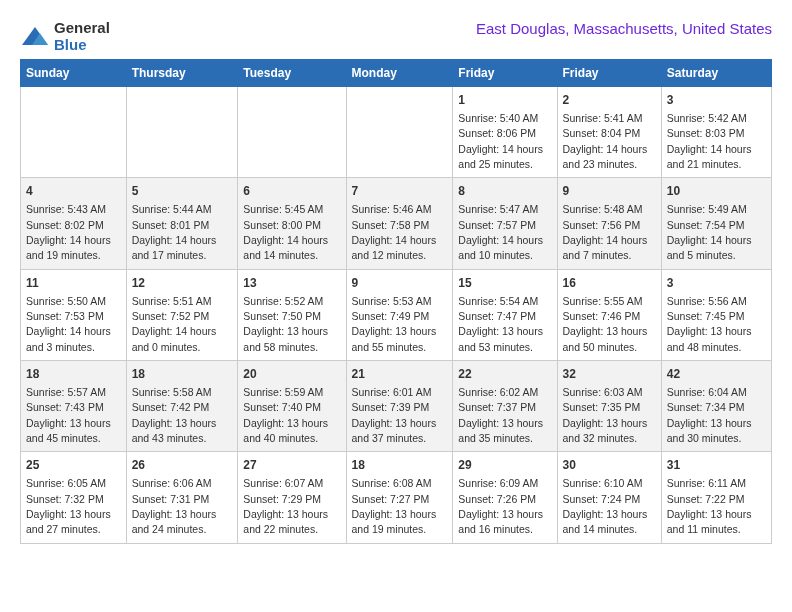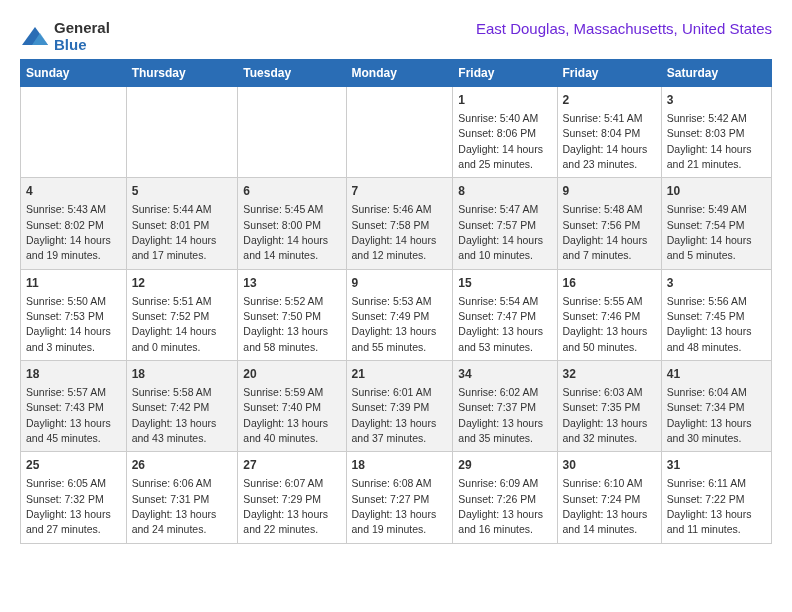--- a/index.html
+++ b/index.html
@@ -147,23 +147,23 @@
         <td><span class="day-num">9</span><span class="day-info">Sunrise: 5:53 AM<br>Sunset: 7:49 PM<br>Daylight: 13 hours and 55 minutes.</span></td>
         <td><span class="day-num">15</span><span class="day-info">Sunrise: 5:54 AM<br>Sunset: 7:47 PM<br>Daylight: 13 hours and 53 minutes.</span></td>
         <td><span class="day-num">16</span><span class="day-info">Sunrise: 5:55 AM<br>Sunset: 7:46 PM<br>Daylight: 13 hours and 50 minutes.</span></td>
         <td><span class="day-num">3</span><span class="day-info">Sunrise: 5:56 AM<br>Sunset: 7:45 PM<br>Daylight: 13 hours and 48 minutes.</span></td>
       </tr>
       <tr>
         <td><span class="day-num">18</span><span class="day-info">Sunrise: 5:57 AM<br>Sunset: 7:43 PM<br>Daylight: 13 hours and 45 minutes.</span></td>
         <td><span class="day-num">18</span><span class="day-info">Sunrise: 5:58 AM<br>Sunset: 7:42 PM<br>Daylight: 13 hours and 43 minutes.</span></td>
         <td><span class="day-num">20</span><span class="day-info">Sunrise: 5:59 AM<br>Sunset: 7:40 PM<br>Daylight: 13 hours and 40 minutes.</span></td>
         <td><span class="day-num">21</span><span class="day-info">Sunrise: 6:01 AM<br>Sunset: 7:39 PM<br>Daylight: 13 hours and 37 minutes.</span></td>
-        <td><span class="day-num">34</span><span class="day-info">Sunrise: 6:02 AM<br>Sunset: 7:37 PM<br>Daylight: 13 hours and 35 minutes.</span></td>
+        <td><span class="day-num">22</span><span class="day-info">Sunrise: 6:02 AM<br>Sunset: 7:37 PM<br>Daylight: 13 hours and 35 minutes.</span></td>
         <td><span class="day-num">32</span><span class="day-info">Sunrise: 6:03 AM<br>Sunset: 7:35 PM<br>Daylight: 13 hours and 32 minutes.</span></td>
-        <td><span class="day-num">41</span><span class="day-info">Sunrise: 6:04 AM<br>Sunset: 7:34 PM<br>Daylight: 13 hours and 30 minutes.</span></td>
+        <td><span class="day-num">42</span><span class="day-info">Sunrise: 6:04 AM<br>Sunset: 7:34 PM<br>Daylight: 13 hours and 30 minutes.</span></td>
       </tr>
       <tr>
         <td><span class="day-num">25</span><span class="day-info">Sunrise: 6:05 AM<br>Sunset: 7:32 PM<br>Daylight: 13 hours and 27 minutes.</span></td>
         <td><span class="day-num">26</span><span class="day-info">Sunrise: 6:06 AM<br>Sunset: 7:31 PM<br>Daylight: 13 hours and 24 minutes.</span></td>
         <td><span class="day-num">27</span><span class="day-info">Sunrise: 6:07 AM<br>Sunset: 7:29 PM<br>Daylight: 13 hours and 22 minutes.</span></td>
         <td><span class="day-num">18</span><span class="day-info">Sunrise: 6:08 AM<br>Sunset: 7:27 PM<br>Daylight: 13 hours and 19 minutes.</span></td>
         <td><span class="day-num">29</span><span class="day-info">Sunrise: 6:09 AM<br>Sunset: 7:26 PM<br>Daylight: 13 hours and 16 minutes.</span></td>
         <td><span class="day-num">30</span><span class="day-info">Sunrise: 6:10 AM<br>Sunset: 7:24 PM<br>Daylight: 13 hours and 14 minutes.</span></td>
         <td><span class="day-num">31</span><span class="day-info">Sunrise: 6:11 AM<br>Sunset: 7:22 PM<br>Daylight: 13 hours and 11 minutes.</span></td>
       </tr>

